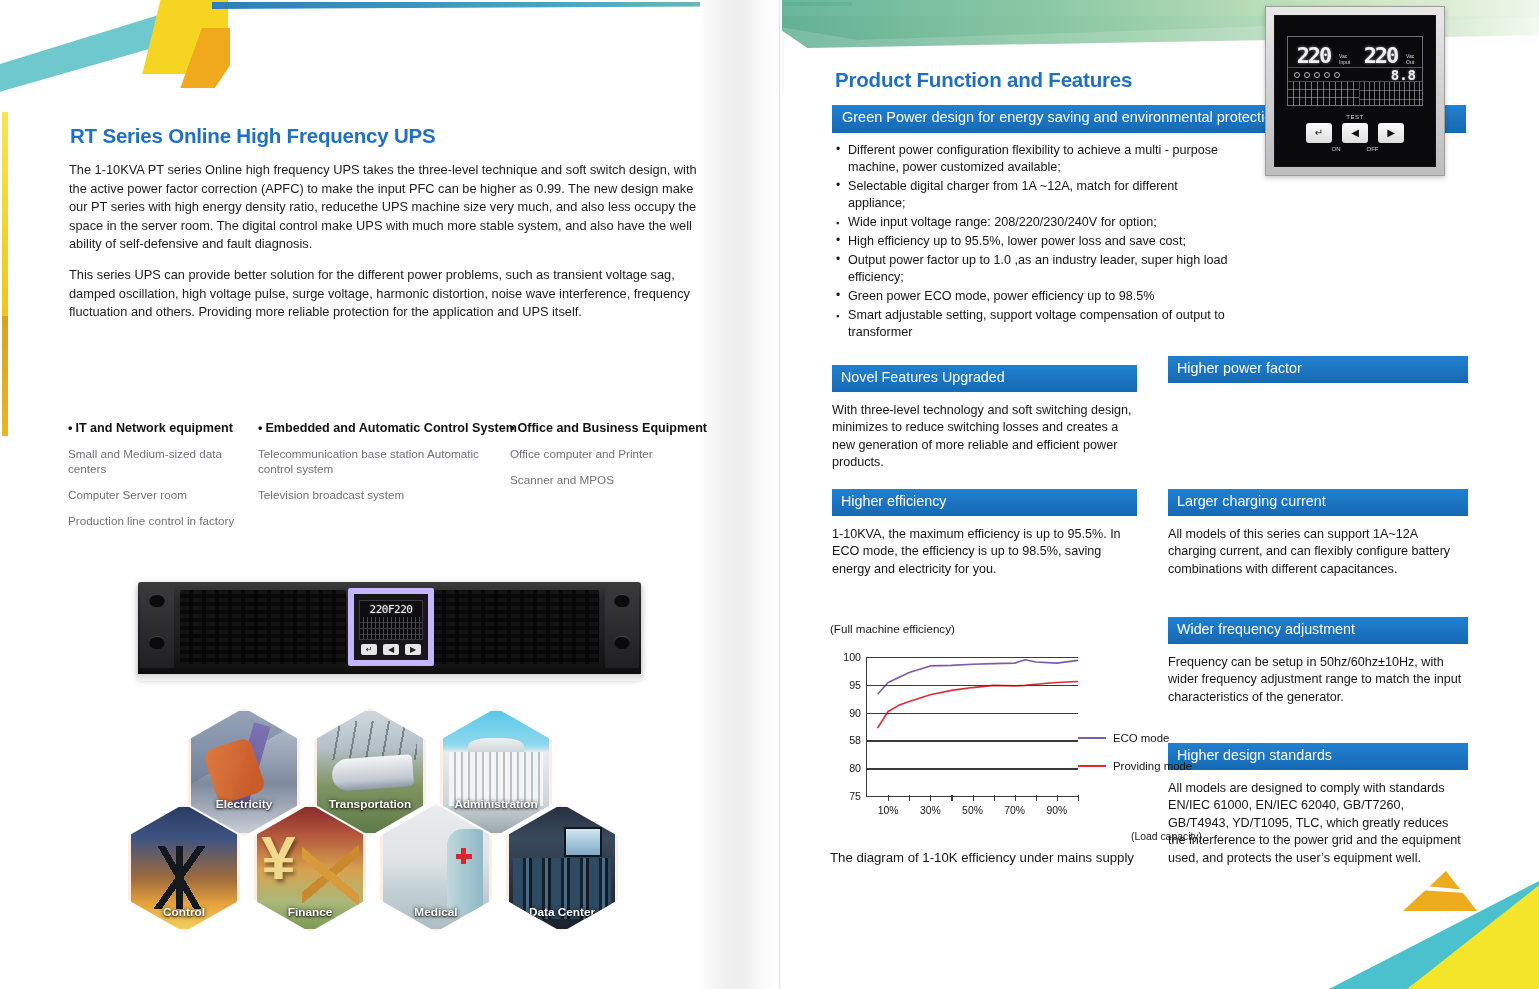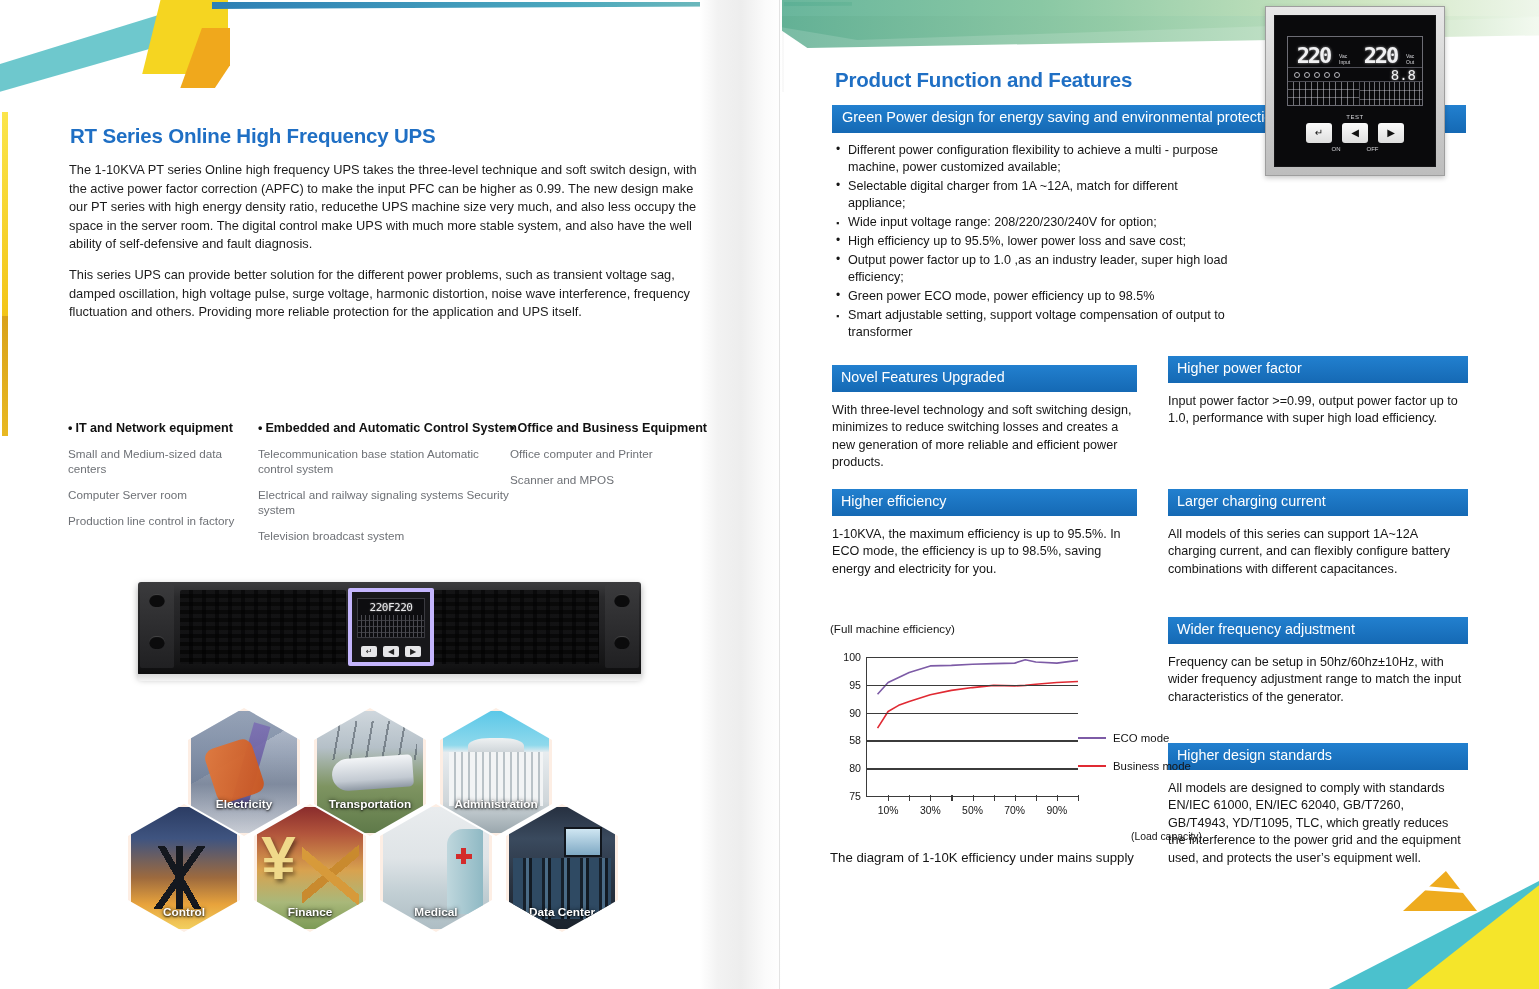--- a/index.html
+++ b/index.html
@@ -153,21 +153,21 @@
       repeating-linear-gradient(to right, #48484a 0 9px, #1d1d1f 9px 13px),
       repeating-linear-gradient(to bottom, #3e3e40 0 4px, #191919 4px 8px);
     background-blend-mode:multiply;
     opacity:.92;
     border-radius:2px;
   }
   .rack-vents.left{ left:42px; width:166px; }
   .rack-vents.right{ right:42px; width:166px; }
   .rack-panel{
     position:absolute; left:210px; top:6px; width:86px; height:78px;
-    background:#17171a; border:4px solid #c4b5fd; border-radius:2px;
+    background:#17171a; border:6px solid #c4b5fd; border-radius:2px;
   }
   .lcd-mini{
     position:absolute; left:5px; top:6px; right:5px; height:40px;
     background:#0d0d10; border:1px solid #3a3a40;
   }
   .lcd-digits{
     color:#e8e8ea; font-family:"DejaVu Sans Mono",monospace; font-size:11px;
     letter-spacing:-.5px; text-align:center; line-height:13px; padding-top:2px;
     text-shadow:0 0 2px rgba(255,255,255,.5);
   }
@@ -331,21 +331,21 @@
     color:#d8d8dc; font-size:5px; line-height:5.5px; width:16px;
     align-self:flex-end; padding-bottom:2px;
   }
   .lcd-mid{
     display:flex; height:14px; align-items:center; gap:4px; padding:0 6px;
     border-top:1px solid #4d4d55;
   }
   .lcd-dot{ width:6px; height:6px; border-radius:50%; border:1px solid #b8b8be; }
   .lcd-88{
     color:#f0f0f2; font-family:"DejaVu Sans Mono",monospace; font-size:14px;
-    font-weight:normal; margin-left:auto; text-shadow:0 0 3px rgba(255,255,255,.5);
+    font-weight:bold; margin-left:auto; text-shadow:0 0 3px rgba(255,255,255,.5);
   }
   .lcd-diagram{
     flex:1; display:flex; border-top:1px solid #4d4d55;
   }
   .lcd-dleft{
     flex:1.15; position:relative; border-right:1px solid #4d4d55;
     background:
       repeating-linear-gradient(to right,transparent 0 5px,rgba(200,200,210,.55) 5px 6px),
       repeating-linear-gradient(to bottom,transparent 0 7px,rgba(200,200,210,.45) 7px 8px);
   }
@@ -451,21 +451,20 @@
         <div class="app-item">Small and Medium-sized data centers</div>
         <div class="app-item">Computer Server room</div>
         <div class="app-item">Production line control in factory</div>
       </div>
 
       <div class="app-col c2">
         <div class="app-head">
           <span class="dot">•</span><span>Embedded and Automatic Control System</span>
         </div>
         <div class="app-item">Telecommunication base station Automatic control system</div>
-        <div class="app-item">Electrical and railway signaling systems Security system</div>
         <div class="app-item">Television broadcast system</div>
       </div>
 
       <div class="app-col c3">
         <div class="app-head">
           <span class="dot">•</span><span>Office and Business Equipment</span>
         </div>
         <div class="app-item">Office computer and Printer</div>
         <div class="app-item">Scanner and MPOS</div>
       </div>
@@ -593,21 +592,20 @@
       </div>
     </div>
 
     <div id="fb-novel" class="fbox">
       <div class="bar">Novel Features Upgraded</div>
       <div class="txt">With three-level technology and soft switching design, minimizes to reduce switching losses and creates a new generation of more reliable and efficient power products.</div>
     </div>
 
     <div id="fb-power" class="fbox">
       <div class="bar">Higher power factor</div>
-      <div class="txt">Input power factor &gt;=0.99, output power factor up to 1.0, performance with super high load efficiency.</div>
     </div>
 
     <div id="fb-eff" class="fbox">
       <div class="bar">Higher efficiency</div>
       <div class="txt">1-10KVA, the maximum efficiency is up to 95.5%. In ECO mode, the efficiency is up to 98.5%, saving energy and electricity for you.</div>
     </div>
 
     <div id="fb-charge" class="fbox">
       <div class="bar">Larger charging current</div>
       <div class="txt">All models of this series can support 1A~12A charging current, and can flexibly configure battery combinations with different capacitances.</div>
@@ -658,21 +656,21 @@
             <div class="xlab" style="left: 90%;">90%</div>
             <div class="tick" style="left: 100%;"></div>
           </div>
         <div class="legend" id="legend">
             <div class="leg-item">
               <span class="leg-swatch" style="background: rgb(125, 91, 166);"></span>
               <span class="leg-label">ECO mode</span>
             </div>
             <div class="leg-item">
               <span class="leg-swatch" style="background: rgb(224, 42, 51);"></span>
-              <span class="leg-label">Business mode</span>
+              <span class="leg-label">Providing mode</span>
             </div>
           </div>
         <div class="xaxis-title">(Load capacity)</div>
       </div>
       <div class="chart-caption-bot">The diagram of 1-10K efficiency under mains supply</div>
     </div>
 
   </div>
 </div>
 

